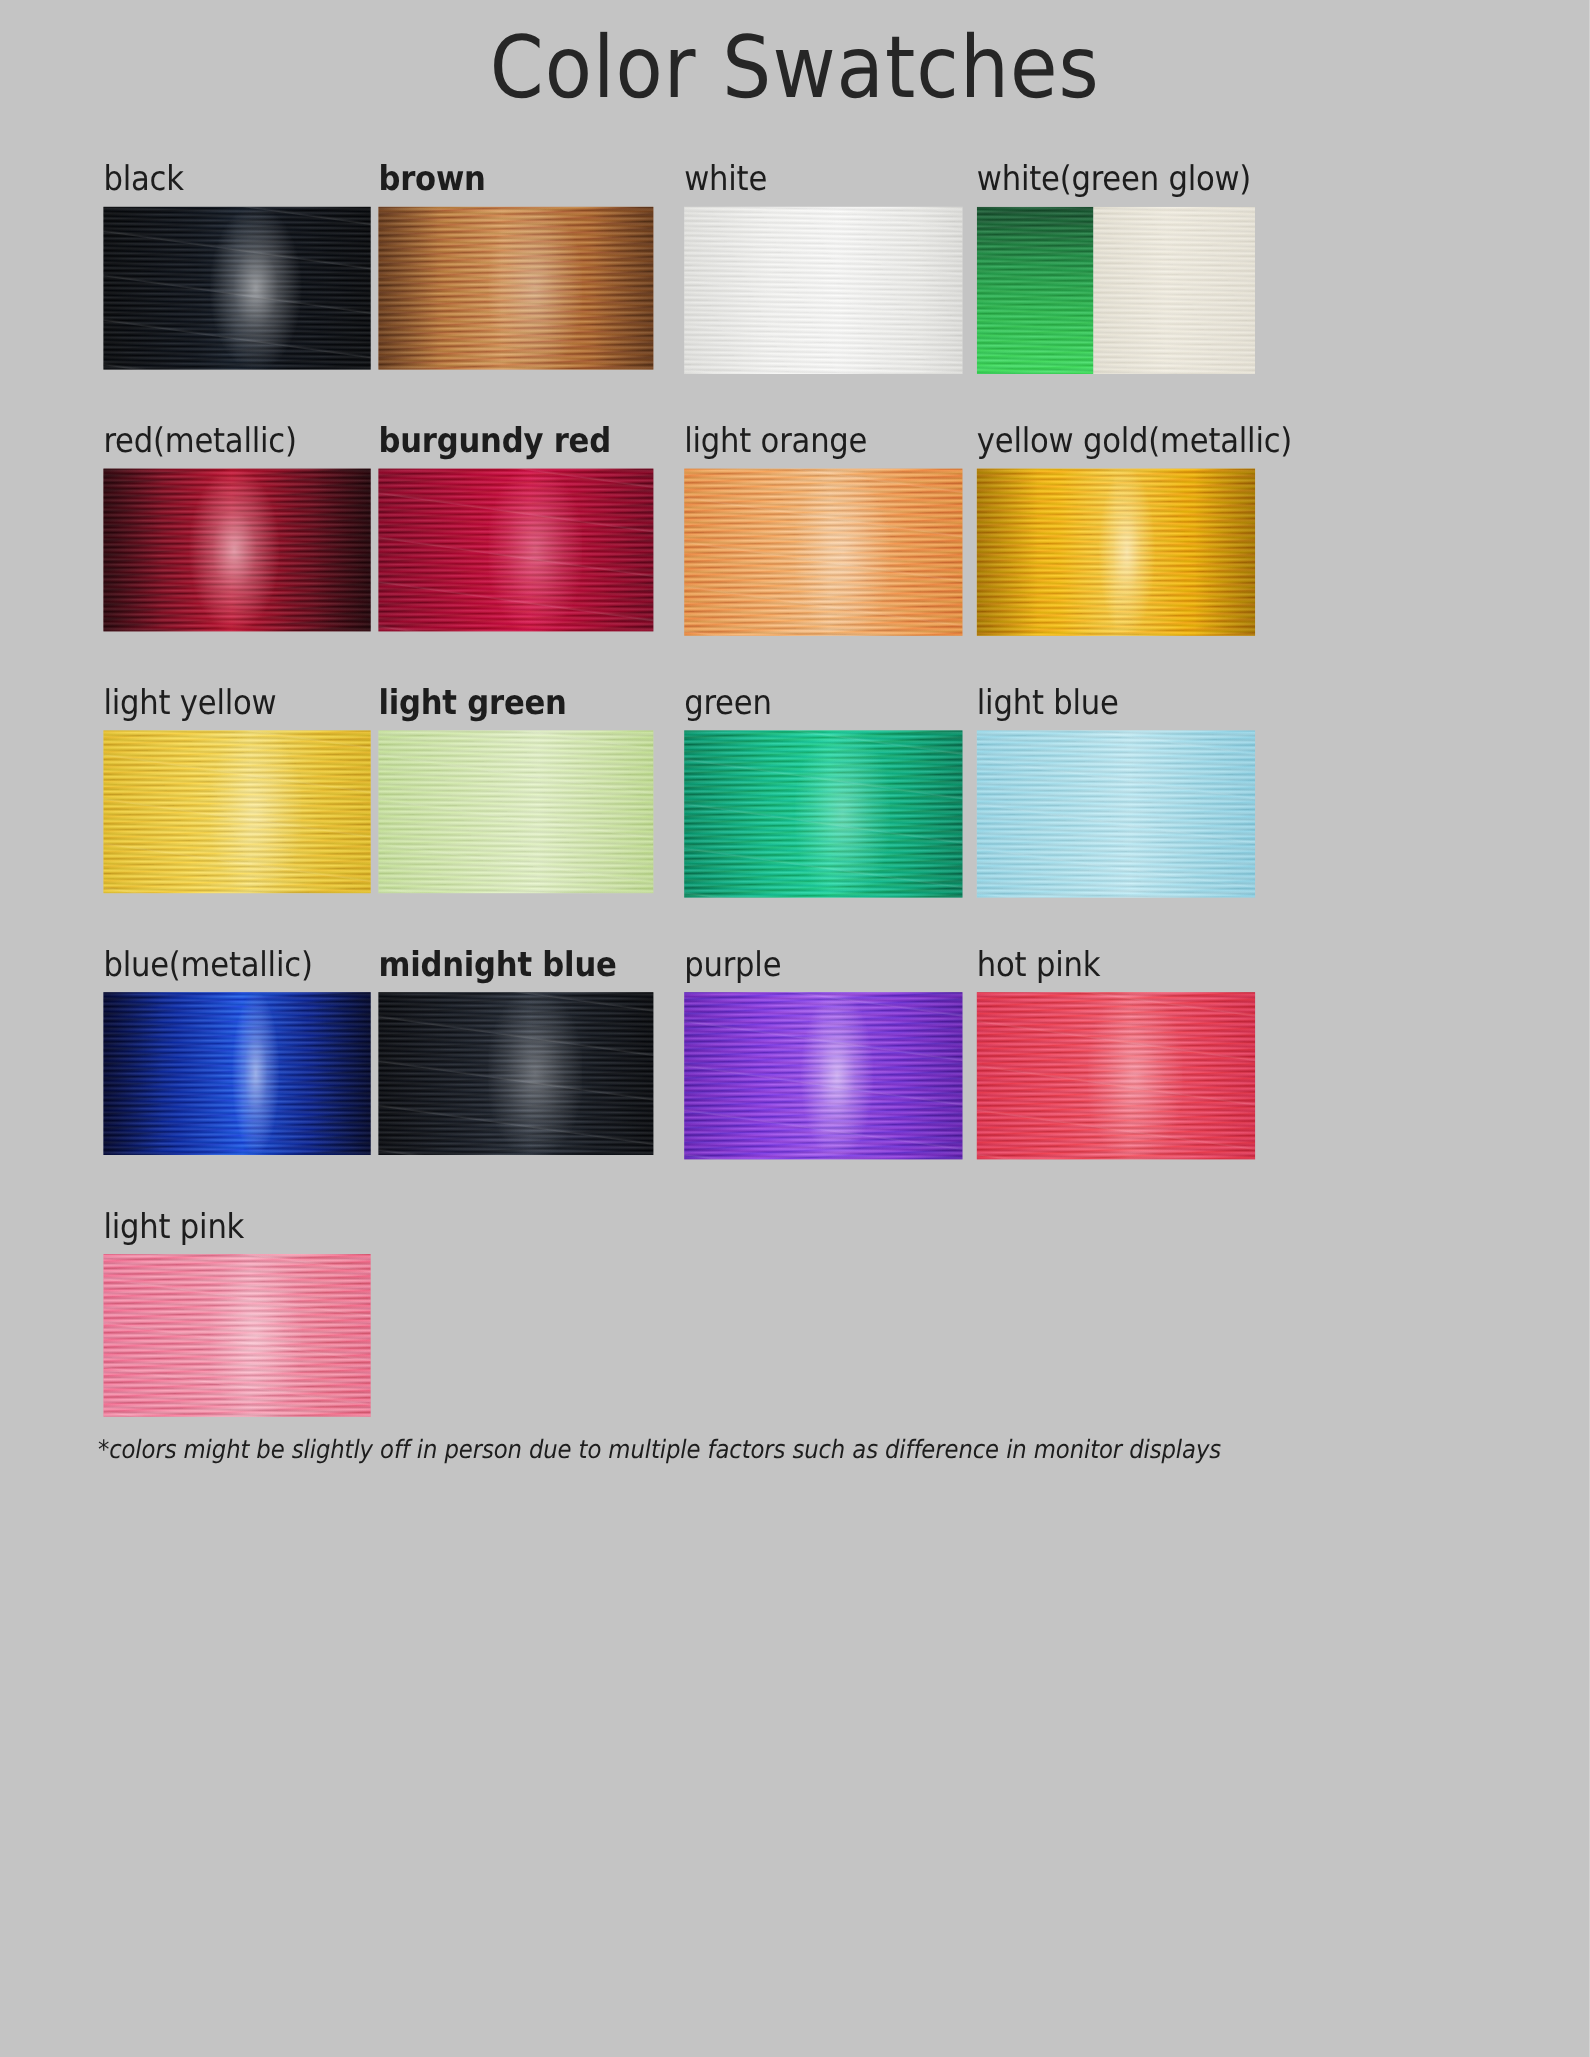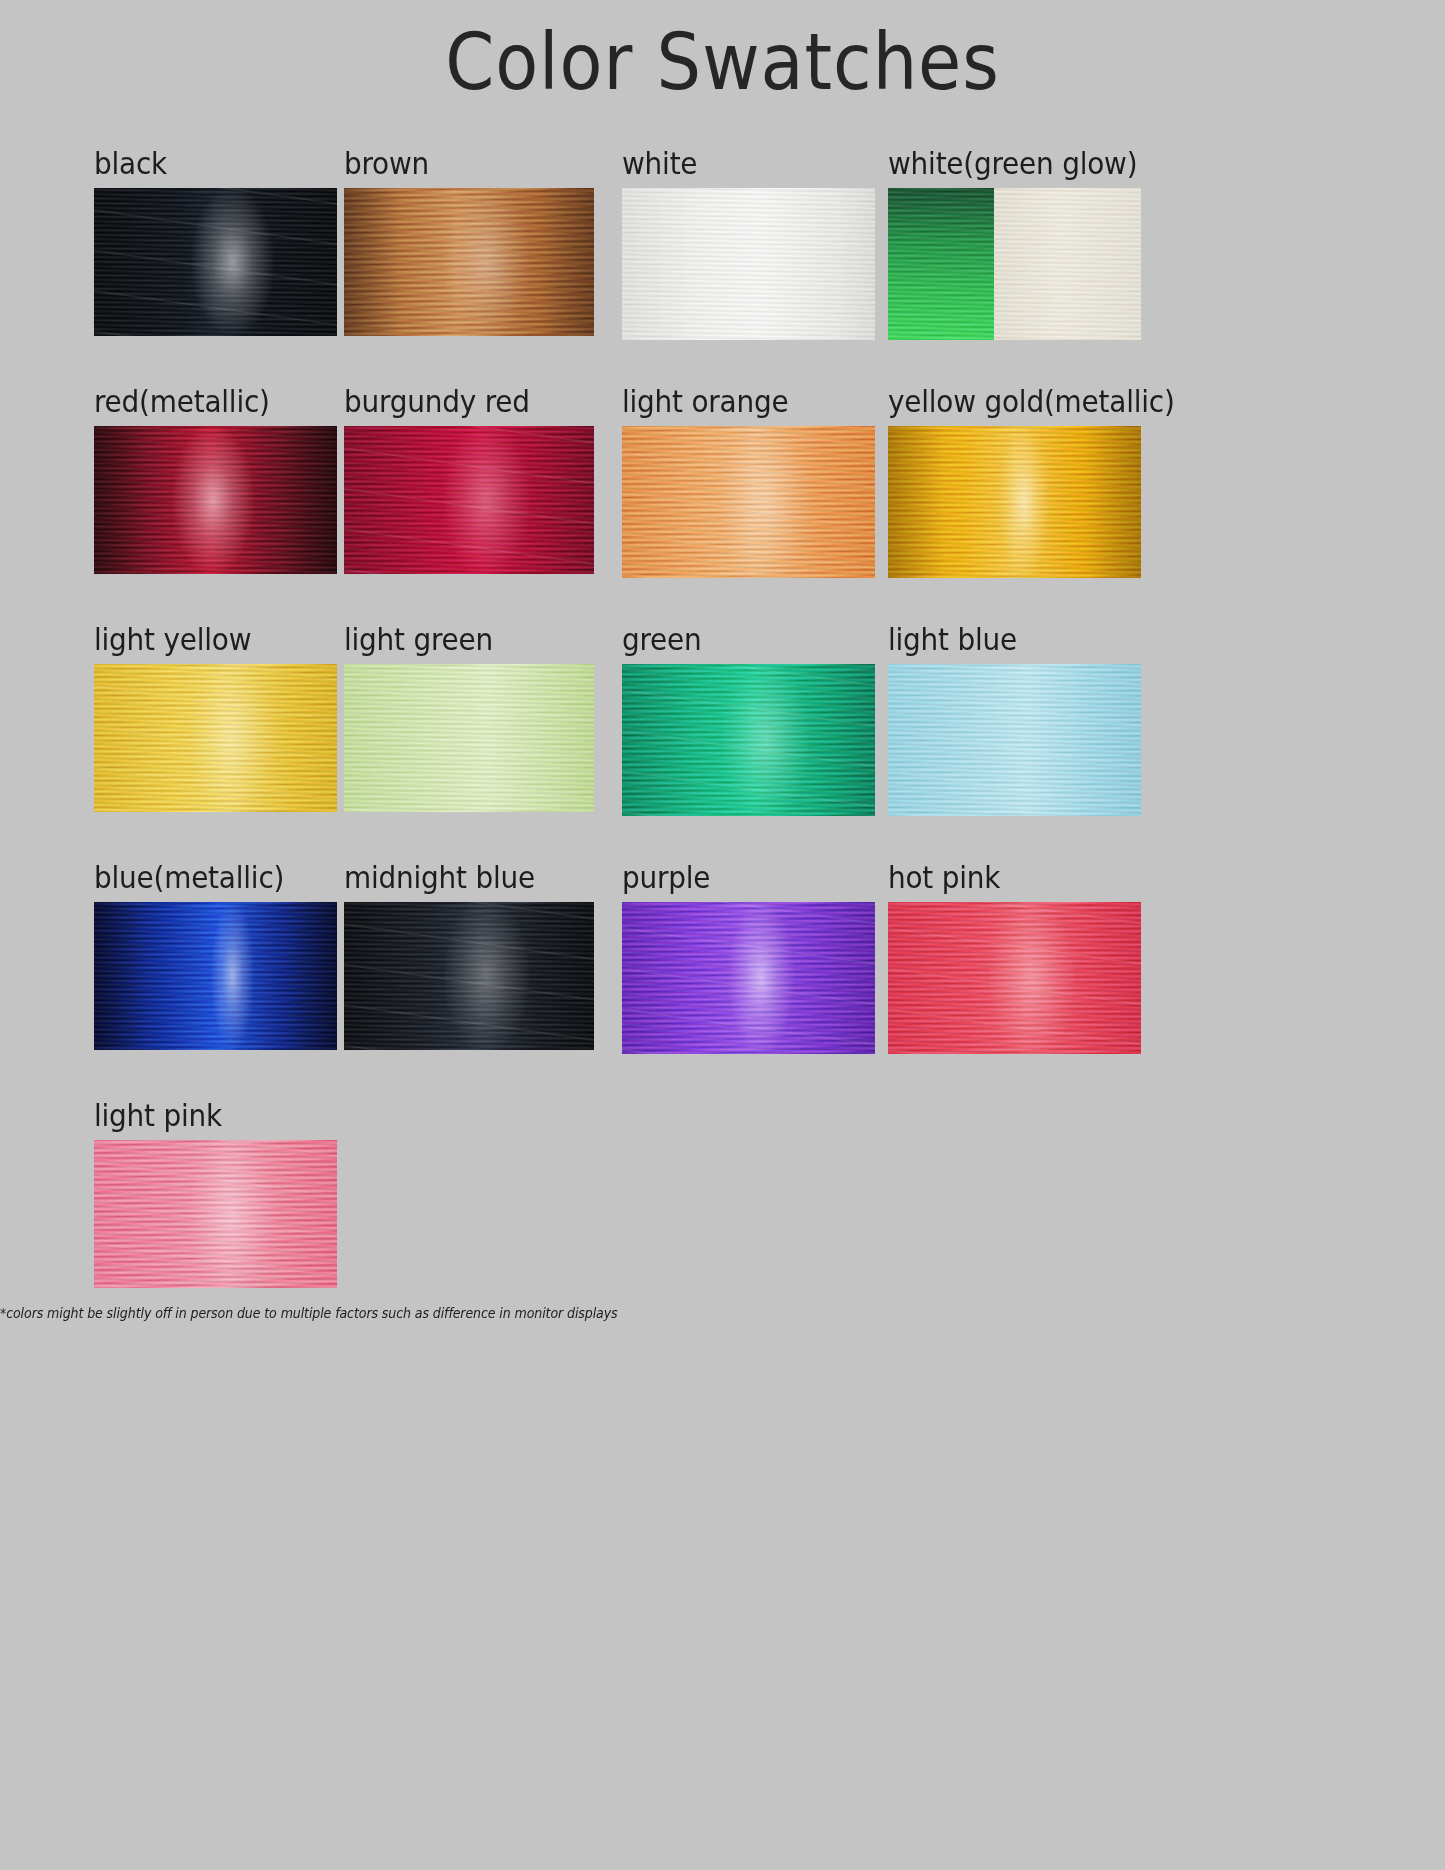--- a/index.html
+++ b/index.html
@@ -47,21 +47,21 @@
   }
   .row {
     position: relative;
     height: 238px;
   }
   .cell {
     position: absolute;
     width: 290px;
   }
   .cell.c0 { left: 0px; padding-left: 12px; }
-  .cell.c1 { left: 262px; }
+  .cell.c1 { left: 262px; font-weight: bold; }
   .cell.c2 { left: 540px; }
   .cell.c3 { left: 806px; }
 
   .label {
     font-size: 31px;
     color: #1d1d1d;
     font-family: "DejaVu Sans", sans-serif;
     font-stretch: condensed;
     line-height: 1;
     margin-bottom: 9px;
@@ -139,22 +139,22 @@
   }
   .half-left { left: 0; width: 42%; }
   .half-right { right: 0; width: 58%; }
 
   
   .footnote {
     position: absolute;
     top: 1305px;
     left: 0;
     width: 1110px;
-    text-align: left;
-    font-size: 14px;
+    text-align: right;
+    font-size: 23px;
     font-style: italic;
     color: #1d1d1d;
     font-family: "DejaVu Sans", sans-serif;
     font-stretch: condensed;
     letter-spacing: -0.1px;
   }
 </style>
 </head>
 <body>
 

